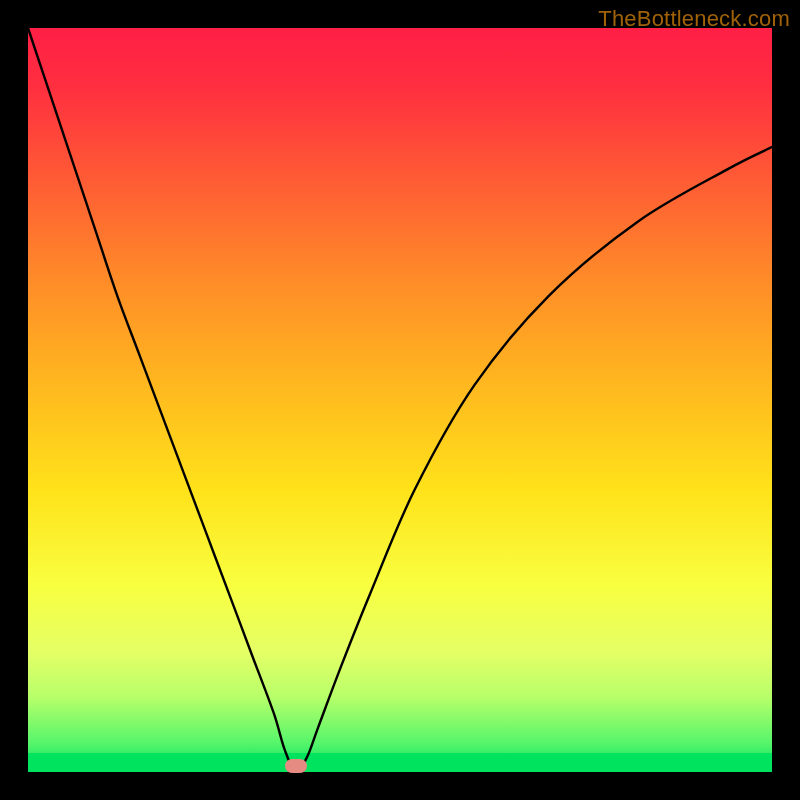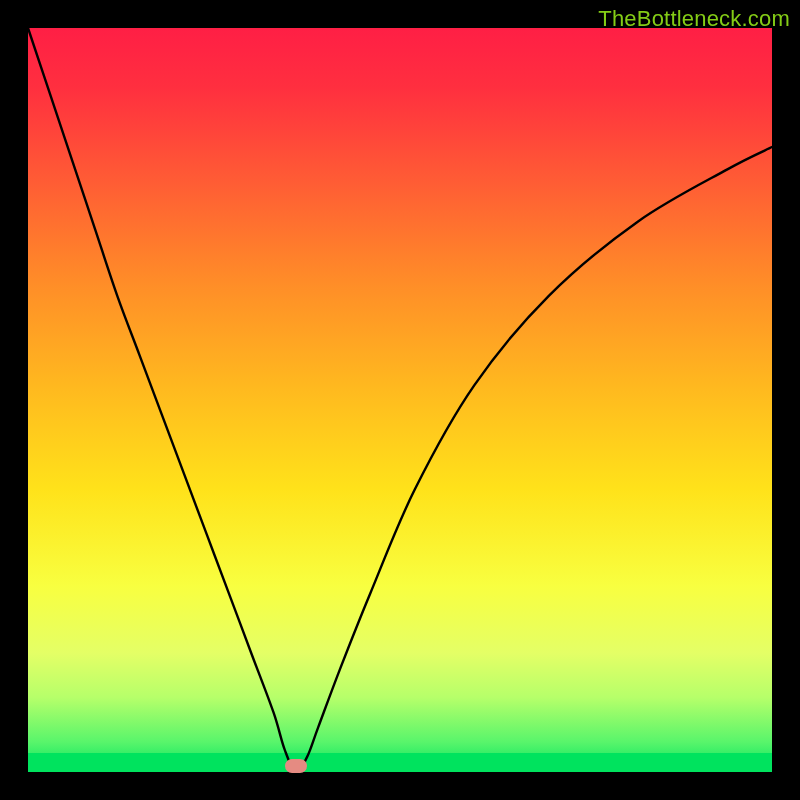--- a/index.html
+++ b/index.html
@@ -39,21 +39,21 @@
         #f8ff40 75%,
         #e4ff66 84%,
         #b6ff6a 90%,
         #58f56b 96%,
         #00e35e 100%);
   }
   .watermark {
     position: absolute;
     top: 6px;
     right: 10px;
-    color: #84cc16;
+    color: #a16207;
     font-size: 22px;
     letter-spacing: 0.2px;
     user-select: none;
     font-weight: 500;
   }
   .curve {
     position: absolute;
     inset: 0;
     width: 100%;
     height: 100%;

